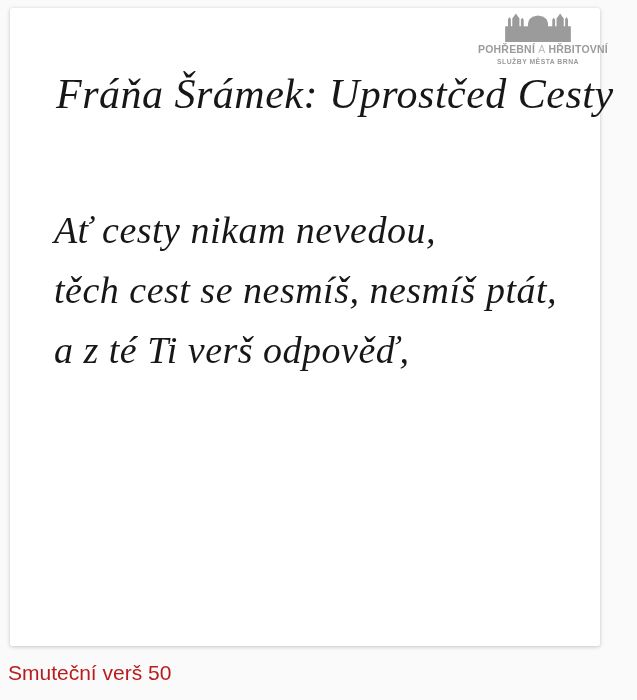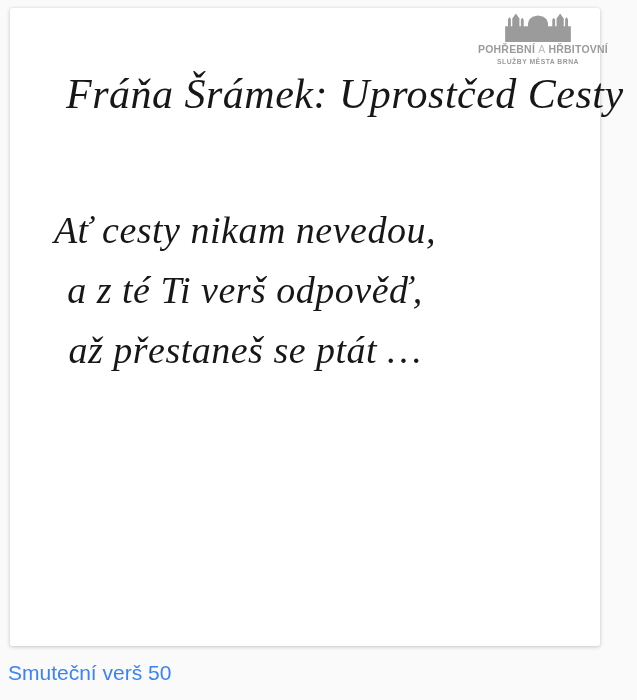--- a/index.html
+++ b/index.html
@@ -44,45 +44,45 @@
   .logo-line2 {
     font-size: 6.8px;
     font-weight: bold;
     letter-spacing: 0.5px;
     color: #9b9b9b;
     margin-top: 2px;
     white-space: nowrap;
   }
   .title {
     position: absolute;
-    left: 56px; top: 62px;
+    left: 46px; top: 62px;
     font-family: "Liberation Serif", serif;
     font-style: italic;
     font-weight: normal;
     font-size: 42px;
     color: #171717;
     white-space: nowrap;
     letter-spacing: 0.5px;
   }
   .poem {
     position: absolute;
     left: 44px; top: 192px;
     font-family: "Liberation Serif", serif;
     font-style: italic;
     font-size: 38px;
     color: #171717;
     line-height: 60px;
     letter-spacing: 0.5px;
   }
-  .poem-line { white-space: nowrap; text-align: center; }
+  .poem-line { white-space: nowrap; }
   .caption {
     position: absolute;
     left: 8px; top: 661px;
     font-size: 21px;
-    color: #3b82f6;
+    color: #b91c1c;
   }
 </style>
 </head>
 <body>
 
 <div class="page">
 
   <div class="card">
 
     <div class="logo">
@@ -111,21 +111,21 @@
         <span class="light">A</span>
         <span>HŘBITOVNÍ</span>
       </div>
       <div class="logo-line2">SLUŽBY MĚSTA BRNA</div>
     </div>
 
     <h1 class="title">Fráňa Šrámek: Uprostčed Cesty</h1>
 
     <div class="poem">
       <div class="poem-line">Ať cesty nikam nevedou,</div>
+      <div class="poem-line">těch cest se nesmíš, nesmíš ptát,</div>
       <div class="poem-line">a z té Ti verš odpověď,</div>
-      <div class="poem-line">až přestaneš se ptát …</div>
     </div>
 
   </div>
 
   <div class="caption">Smuteční verš 50</div>
 
 </div>
 
 </body></html>

